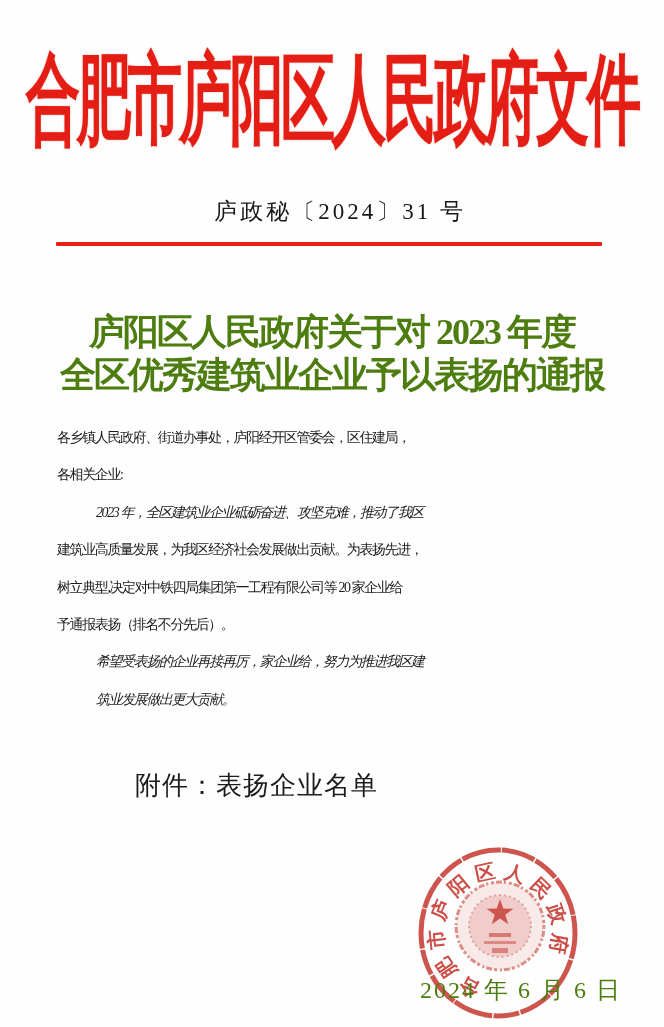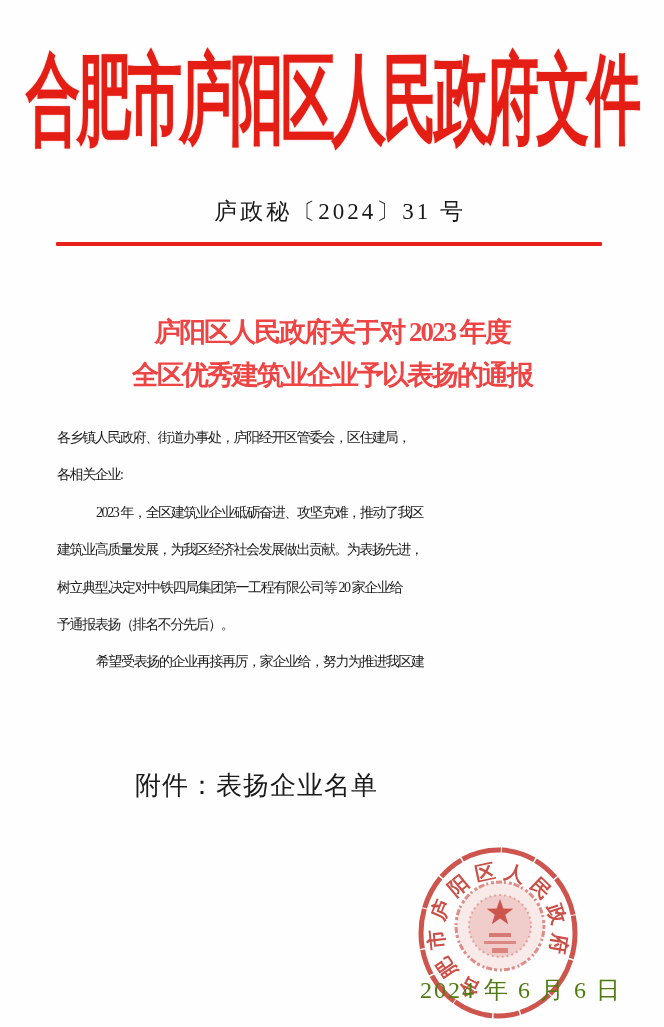--- a/index.html
+++ b/index.html
@@ -32,31 +32,31 @@
     color:#181818;transform:translateX(8px);white-space:nowrap;
   }
   
   .red-line{
     position:absolute;top:242px;left:56px;width:546px;height:4px;
     background:#e8201a;border-radius:1px;
   }
   
   .doc-title{
     position:absolute;top:311px;left:0;width:664px;
-    text-align:center;font-weight:bold;font-size:27px;line-height:43px;
-    letter-spacing:-2px;color:#ef4444;white-space:nowrap;
+    text-align:center;font-weight:bold;font-size:36px;line-height:43px;
+    letter-spacing:-2px;color:#4d7c0f;white-space:nowrap;
   }
   
   .doc-body{
     position:absolute;top:419px;left:57px;width:554px;
     font-size:14px;line-height:37.4px;letter-spacing:-1.4px;
     color:#1b1b1b;
   }
   .bline{white-space:nowrap;}
-  .bline.indent{padding-left:39px;}
+  .bline.indent{padding-left:39px;font-style:italic;}
   .attachment{
     position:absolute;top:768px;left:135px;
     font-size:26px;letter-spacing:1px;color:#1b1b1b;white-space:nowrap;
   }
   
   .seal{position:absolute;left:413px;top:847px;width:170px;height:172px;}
   .seal text{
     font-family:"Liberation Serif","DejaVu Serif",serif;
     font-weight:bold;fill:#c4372e;opacity:.88;
   }
@@ -86,20 +86,21 @@
   </div>
 
   <div class="doc-body">
     <div class="bline">各乡镇人民政府、街道办事处，庐阳经开区管委会，区住建局，</div>
     <div class="bline">各相关企业:</div>
     <div class="bline indent">2023 年，全区建筑业企业砥砺奋进、攻坚克难，推动了我区</div>
     <div class="bline">建筑业高质量发展，为我区经济社会发展做出贡献。为表扬先进，</div>
     <div class="bline">树立典型,决定对中铁四局集团第一工程有限公司等 20 家企业给</div>
     <div class="bline">予通报表扬（排名不分先后）。</div>
     <div class="bline indent">希望受表扬的企业再接再厉，家企业给，努力为推进我区建</div>
+    <div class="bline indent">筑业发展做出更大贡献。</div>
   </div>
 
   <div class="attachment">附件：表扬企业名单</div>
 
   <svg class="seal" viewBox="0 0 170 172" xmlns="http://www.w3.org/2000/svg">
 
     <ellipse cx="85" cy="86" rx="77" ry="83" fill="none" stroke="#c4372e" stroke-width="5" opacity="0.85" stroke-dasharray="26 1.5 40 1 34 1.5"></ellipse>
 
     <g font-size="20" text-anchor="middle">
       <text x="85" y="31" transform="rotate(-152 85 86)">合</text>

